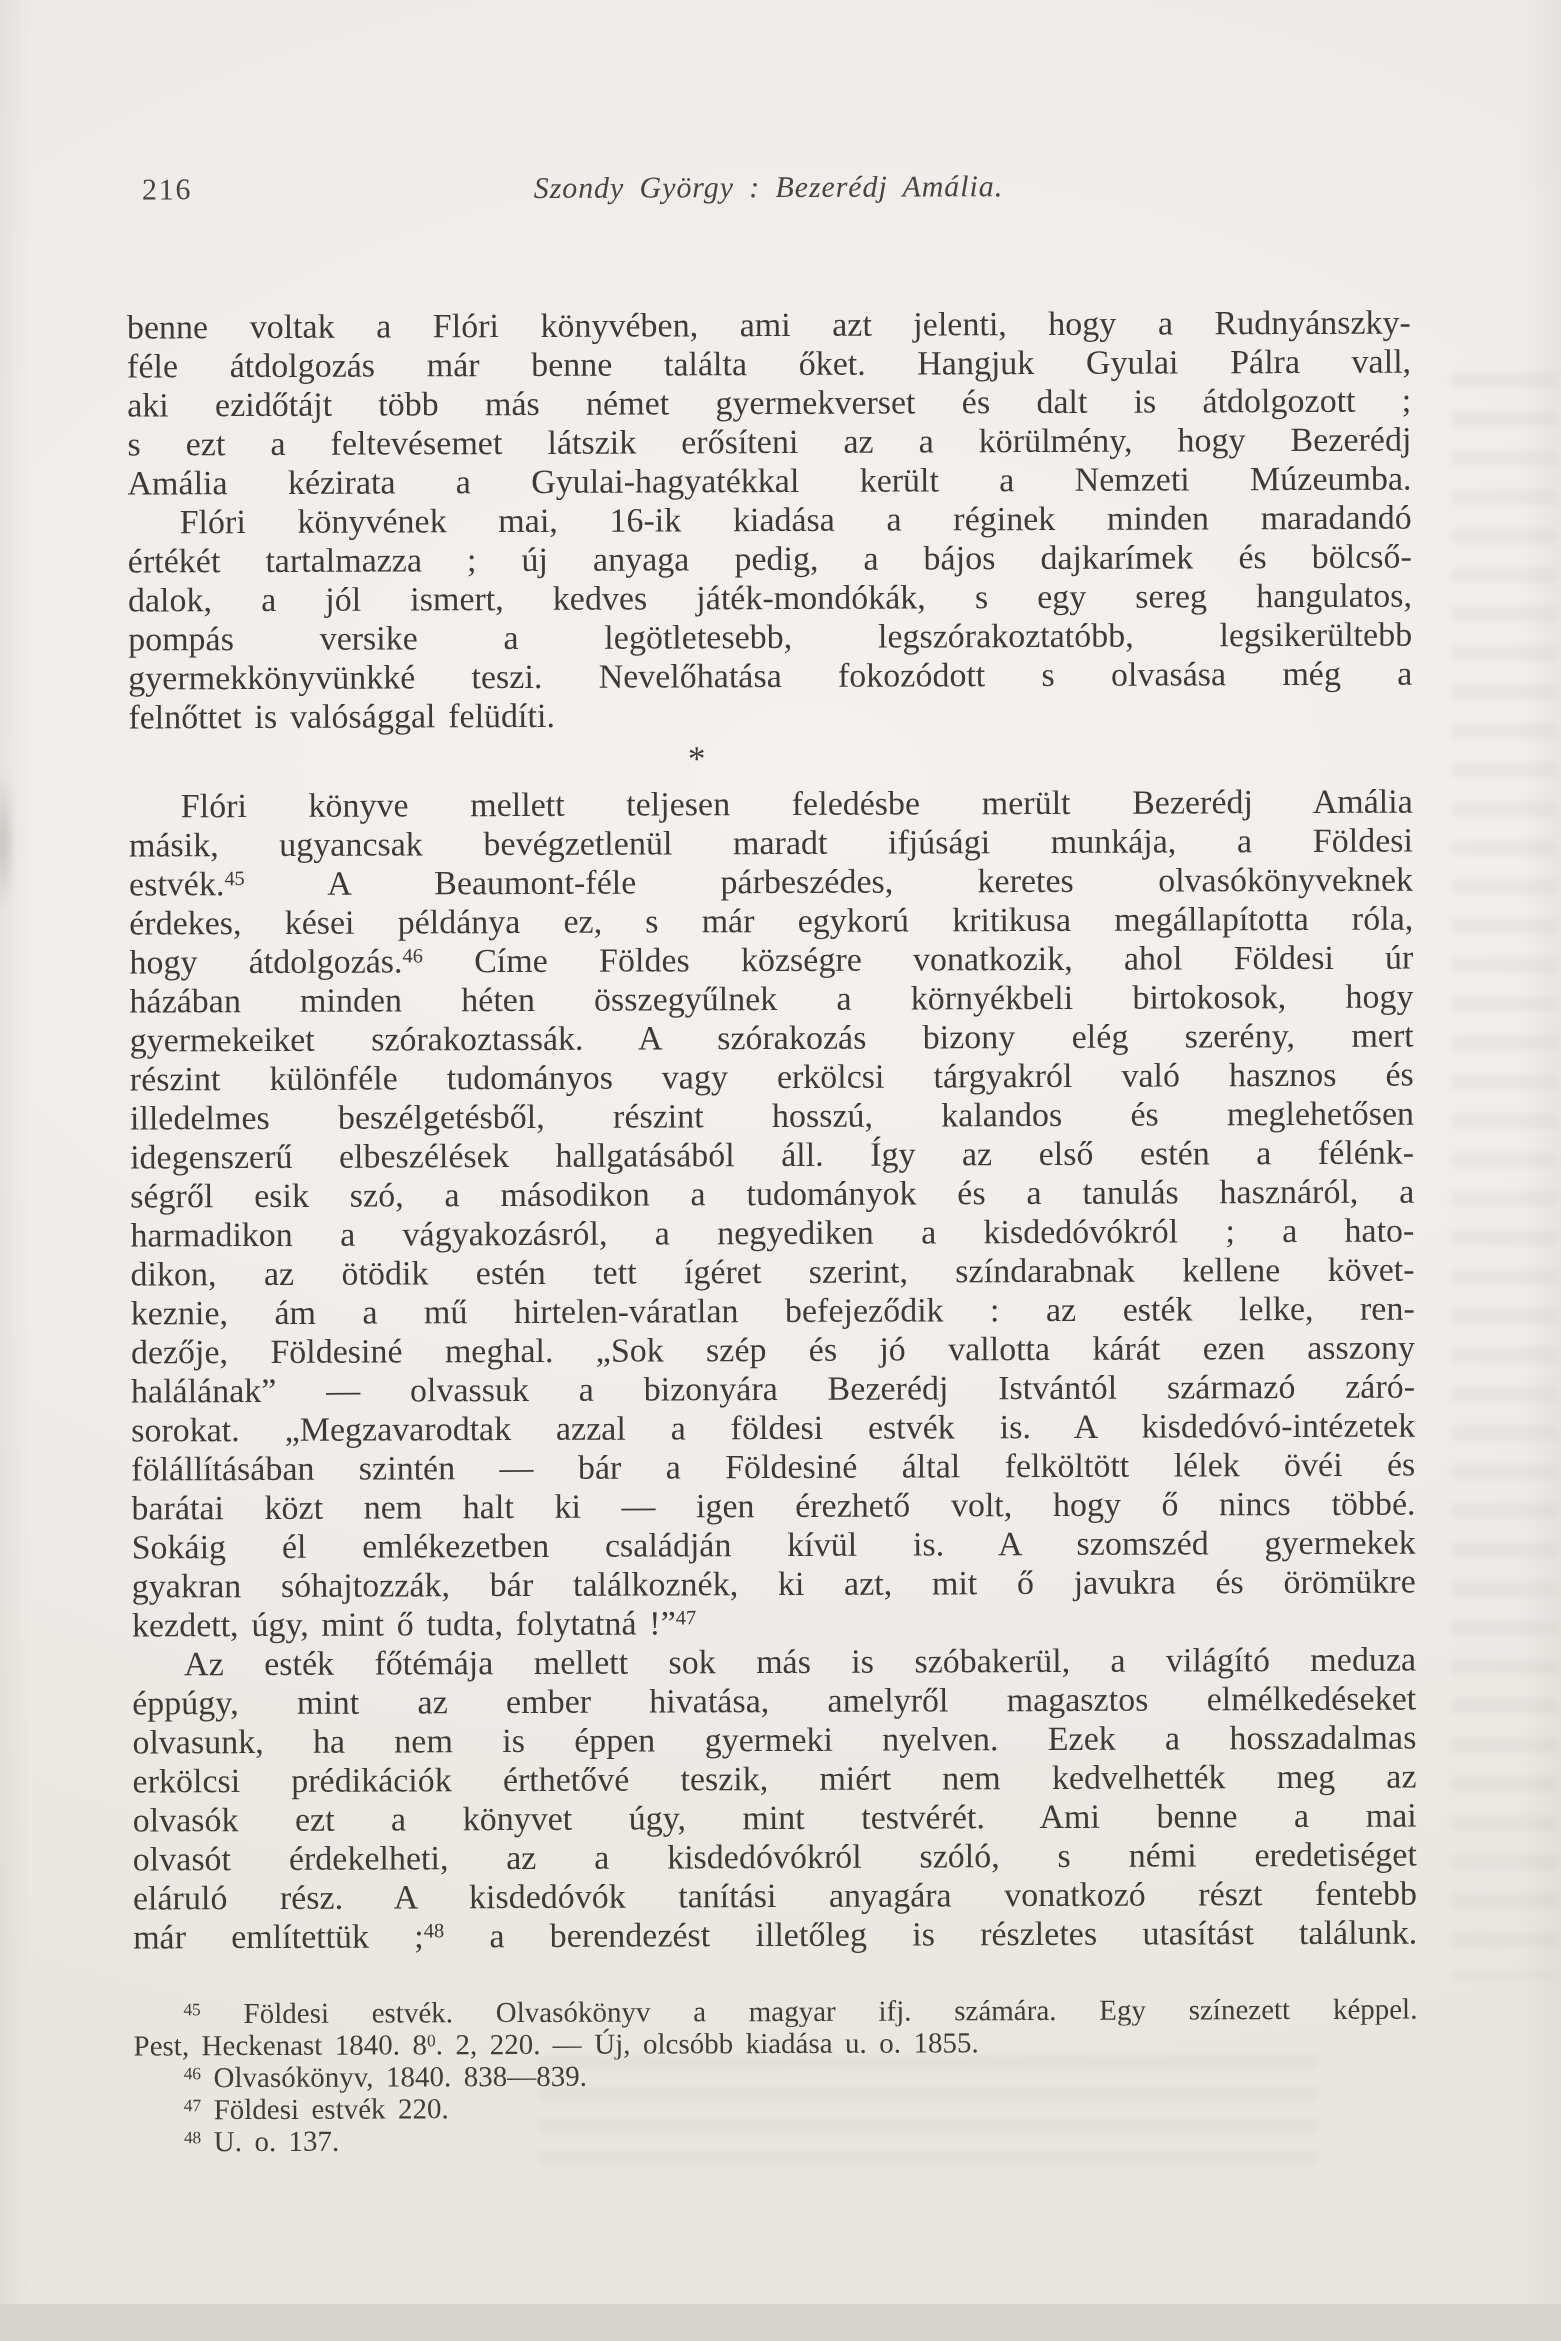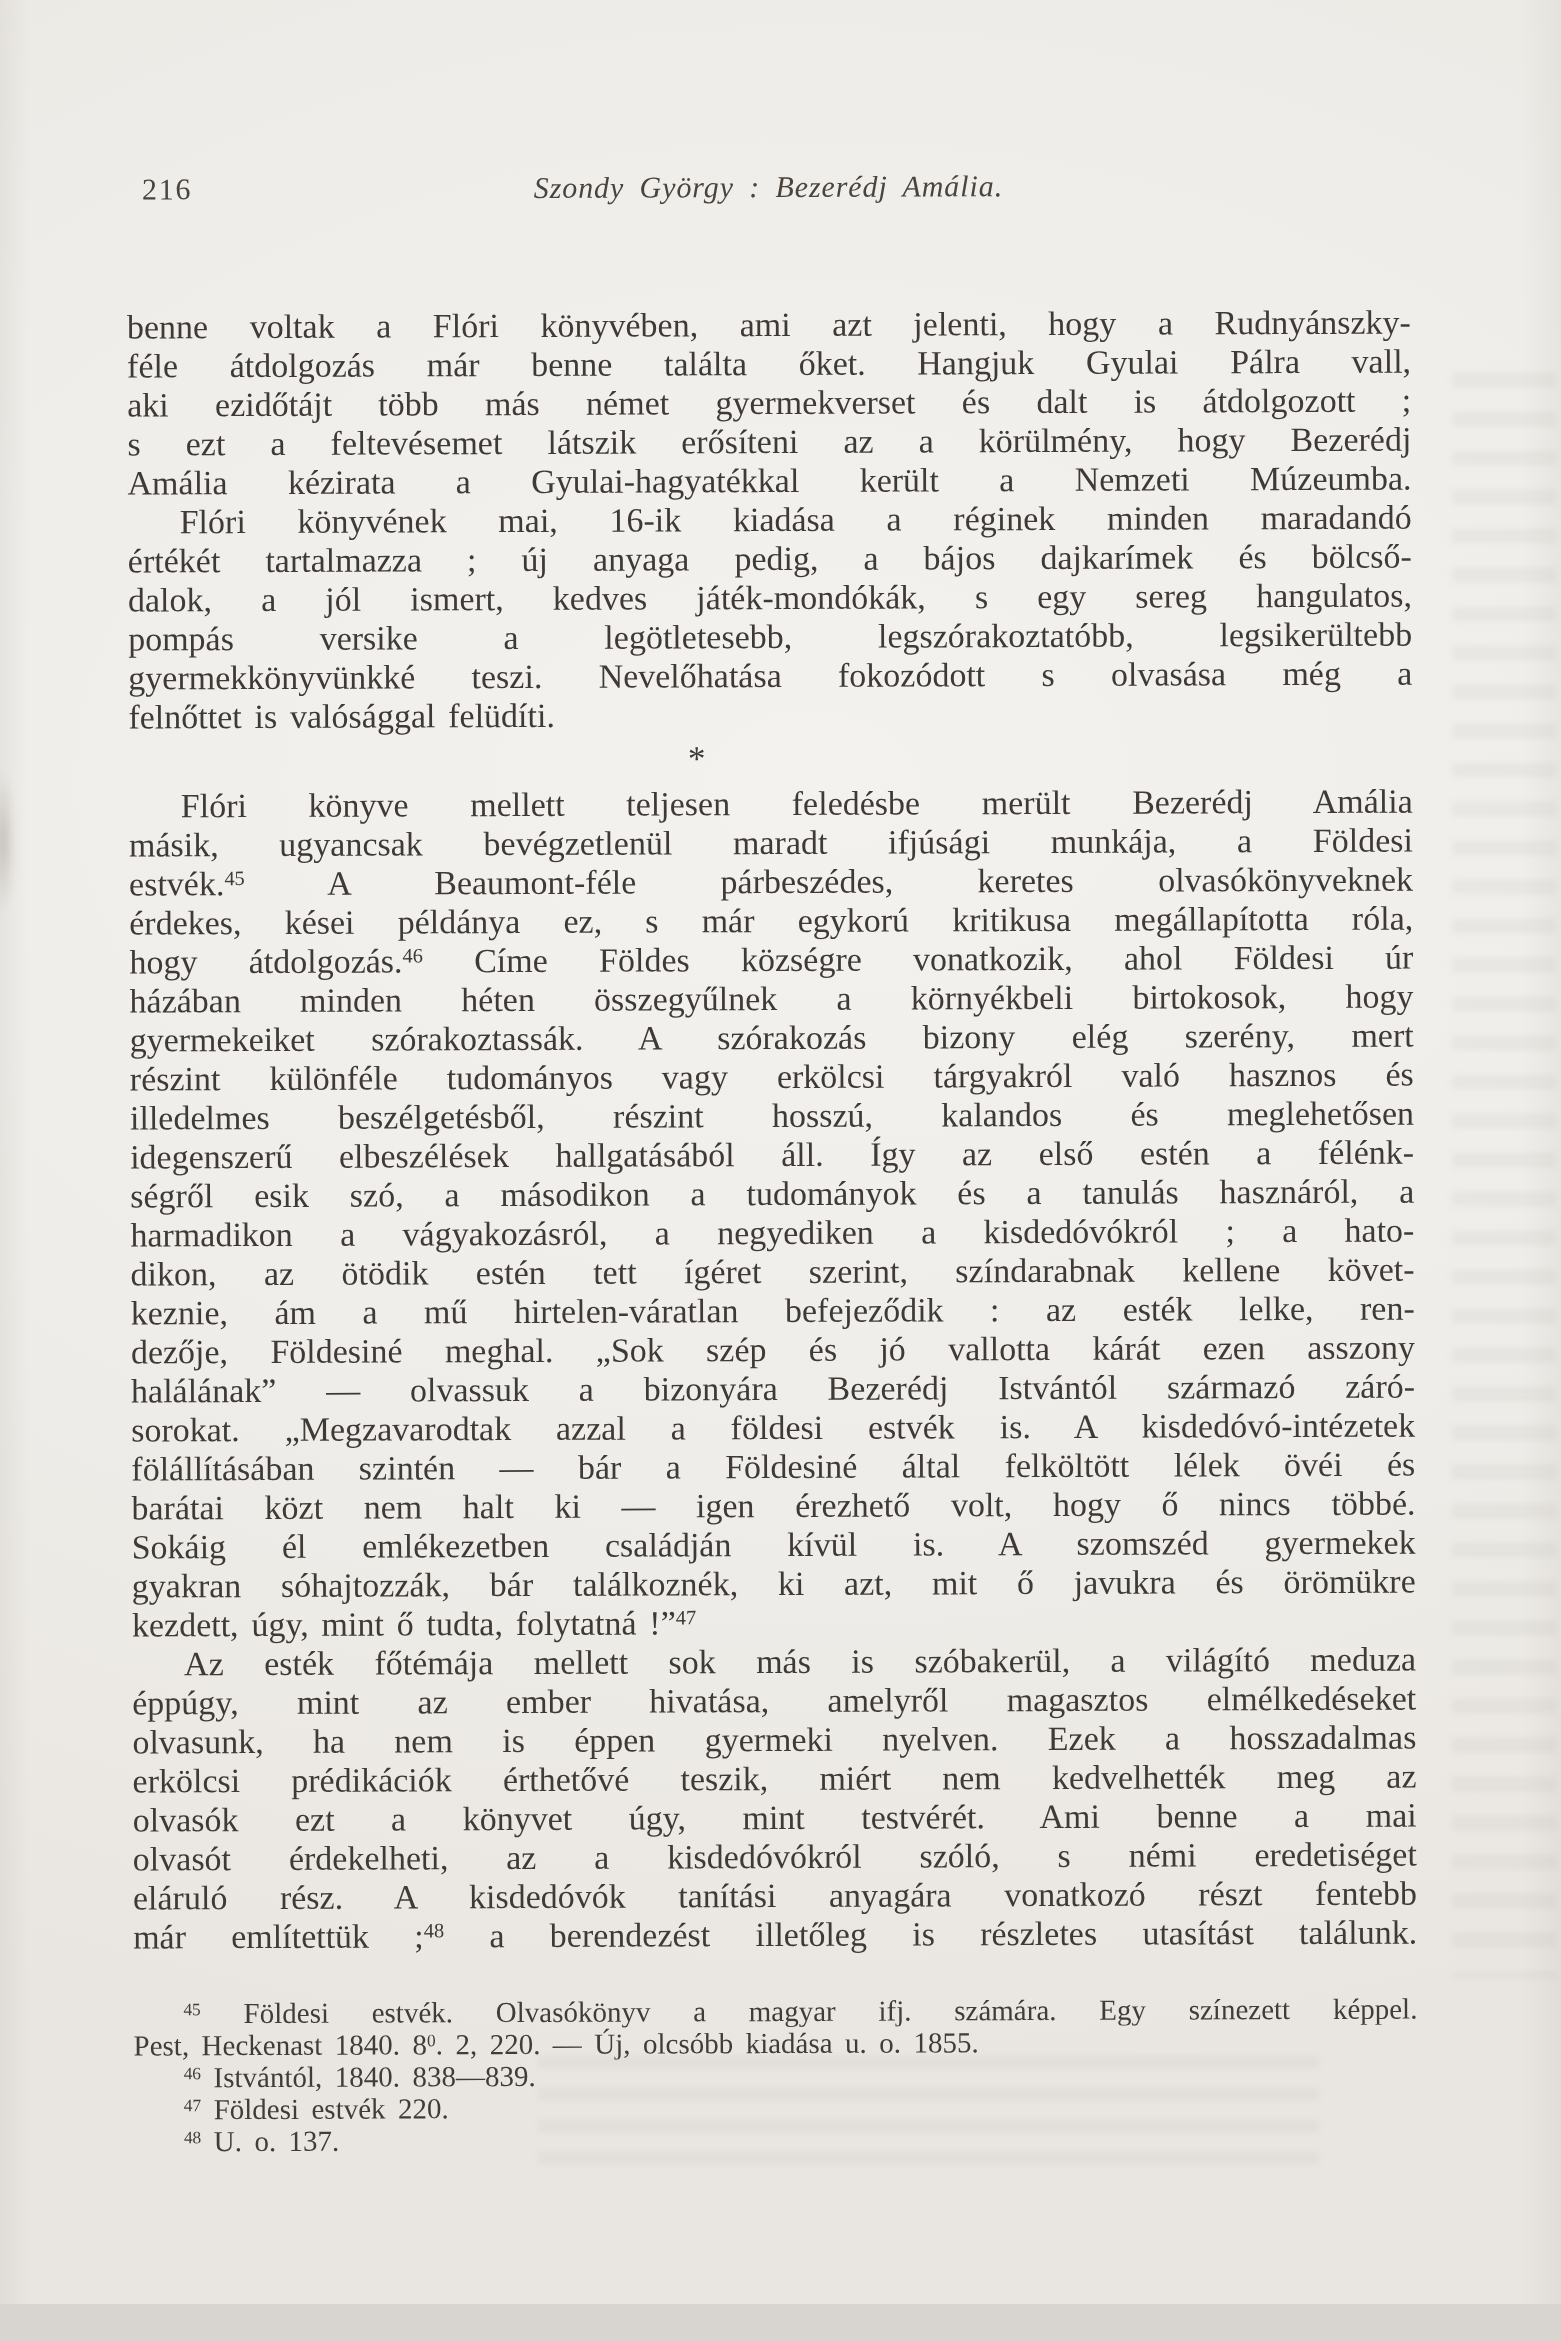--- a/index.html
+++ b/index.html
@@ -134,19 +134,19 @@
           <div class="line">olvasók ezt a könyvet úgy, mint testvérét. Ami benne a mai</div>
           <div class="line">olvasót érdekelheti, az a kisdedóvókról szóló, s némi eredetiséget</div>
           <div class="line">eláruló rész. A kisdedóvók tanítási anyagára vonatkozó részt fentebb</div>
           <div class="line">már említettük ;<sup>48</sup> a berendezést illetőleg is részletes utasítást találunk.</div>
         </div>
       </main>
 
     <footer class="column footnotes" style="position:absolute;" id="footnotes">
         <div class="fn-line just indent"><sup>45</sup> <span class="it">Földesi estvék</span>. Olvasókönyv a magyar ifj. számára. Egy színezett képpel.</div>
         <div class="fn-line">Pest, Heckenast 1840. 8<sup>0</sup>. 2, 220. — Új, olcsóbb kiadása u. o. 1855.</div>
-        <div class="fn-line indent"><sup>46</sup> <span class="it">Istvántól</span>, 1840. 838—839.</div>
+        <div class="fn-line indent"><sup>46</sup> <span class="it">Olvasókönyv</span>, 1840. 838—839.</div>
         <div class="fn-line indent"><sup>47</sup> <span class="it">Földesi estvék</span> 220.</div>
         <div class="fn-line indent"><sup>48</sup> U. o. 137.</div>
       </footer>
   </div>
 </div>
 
 
 </body></html>

